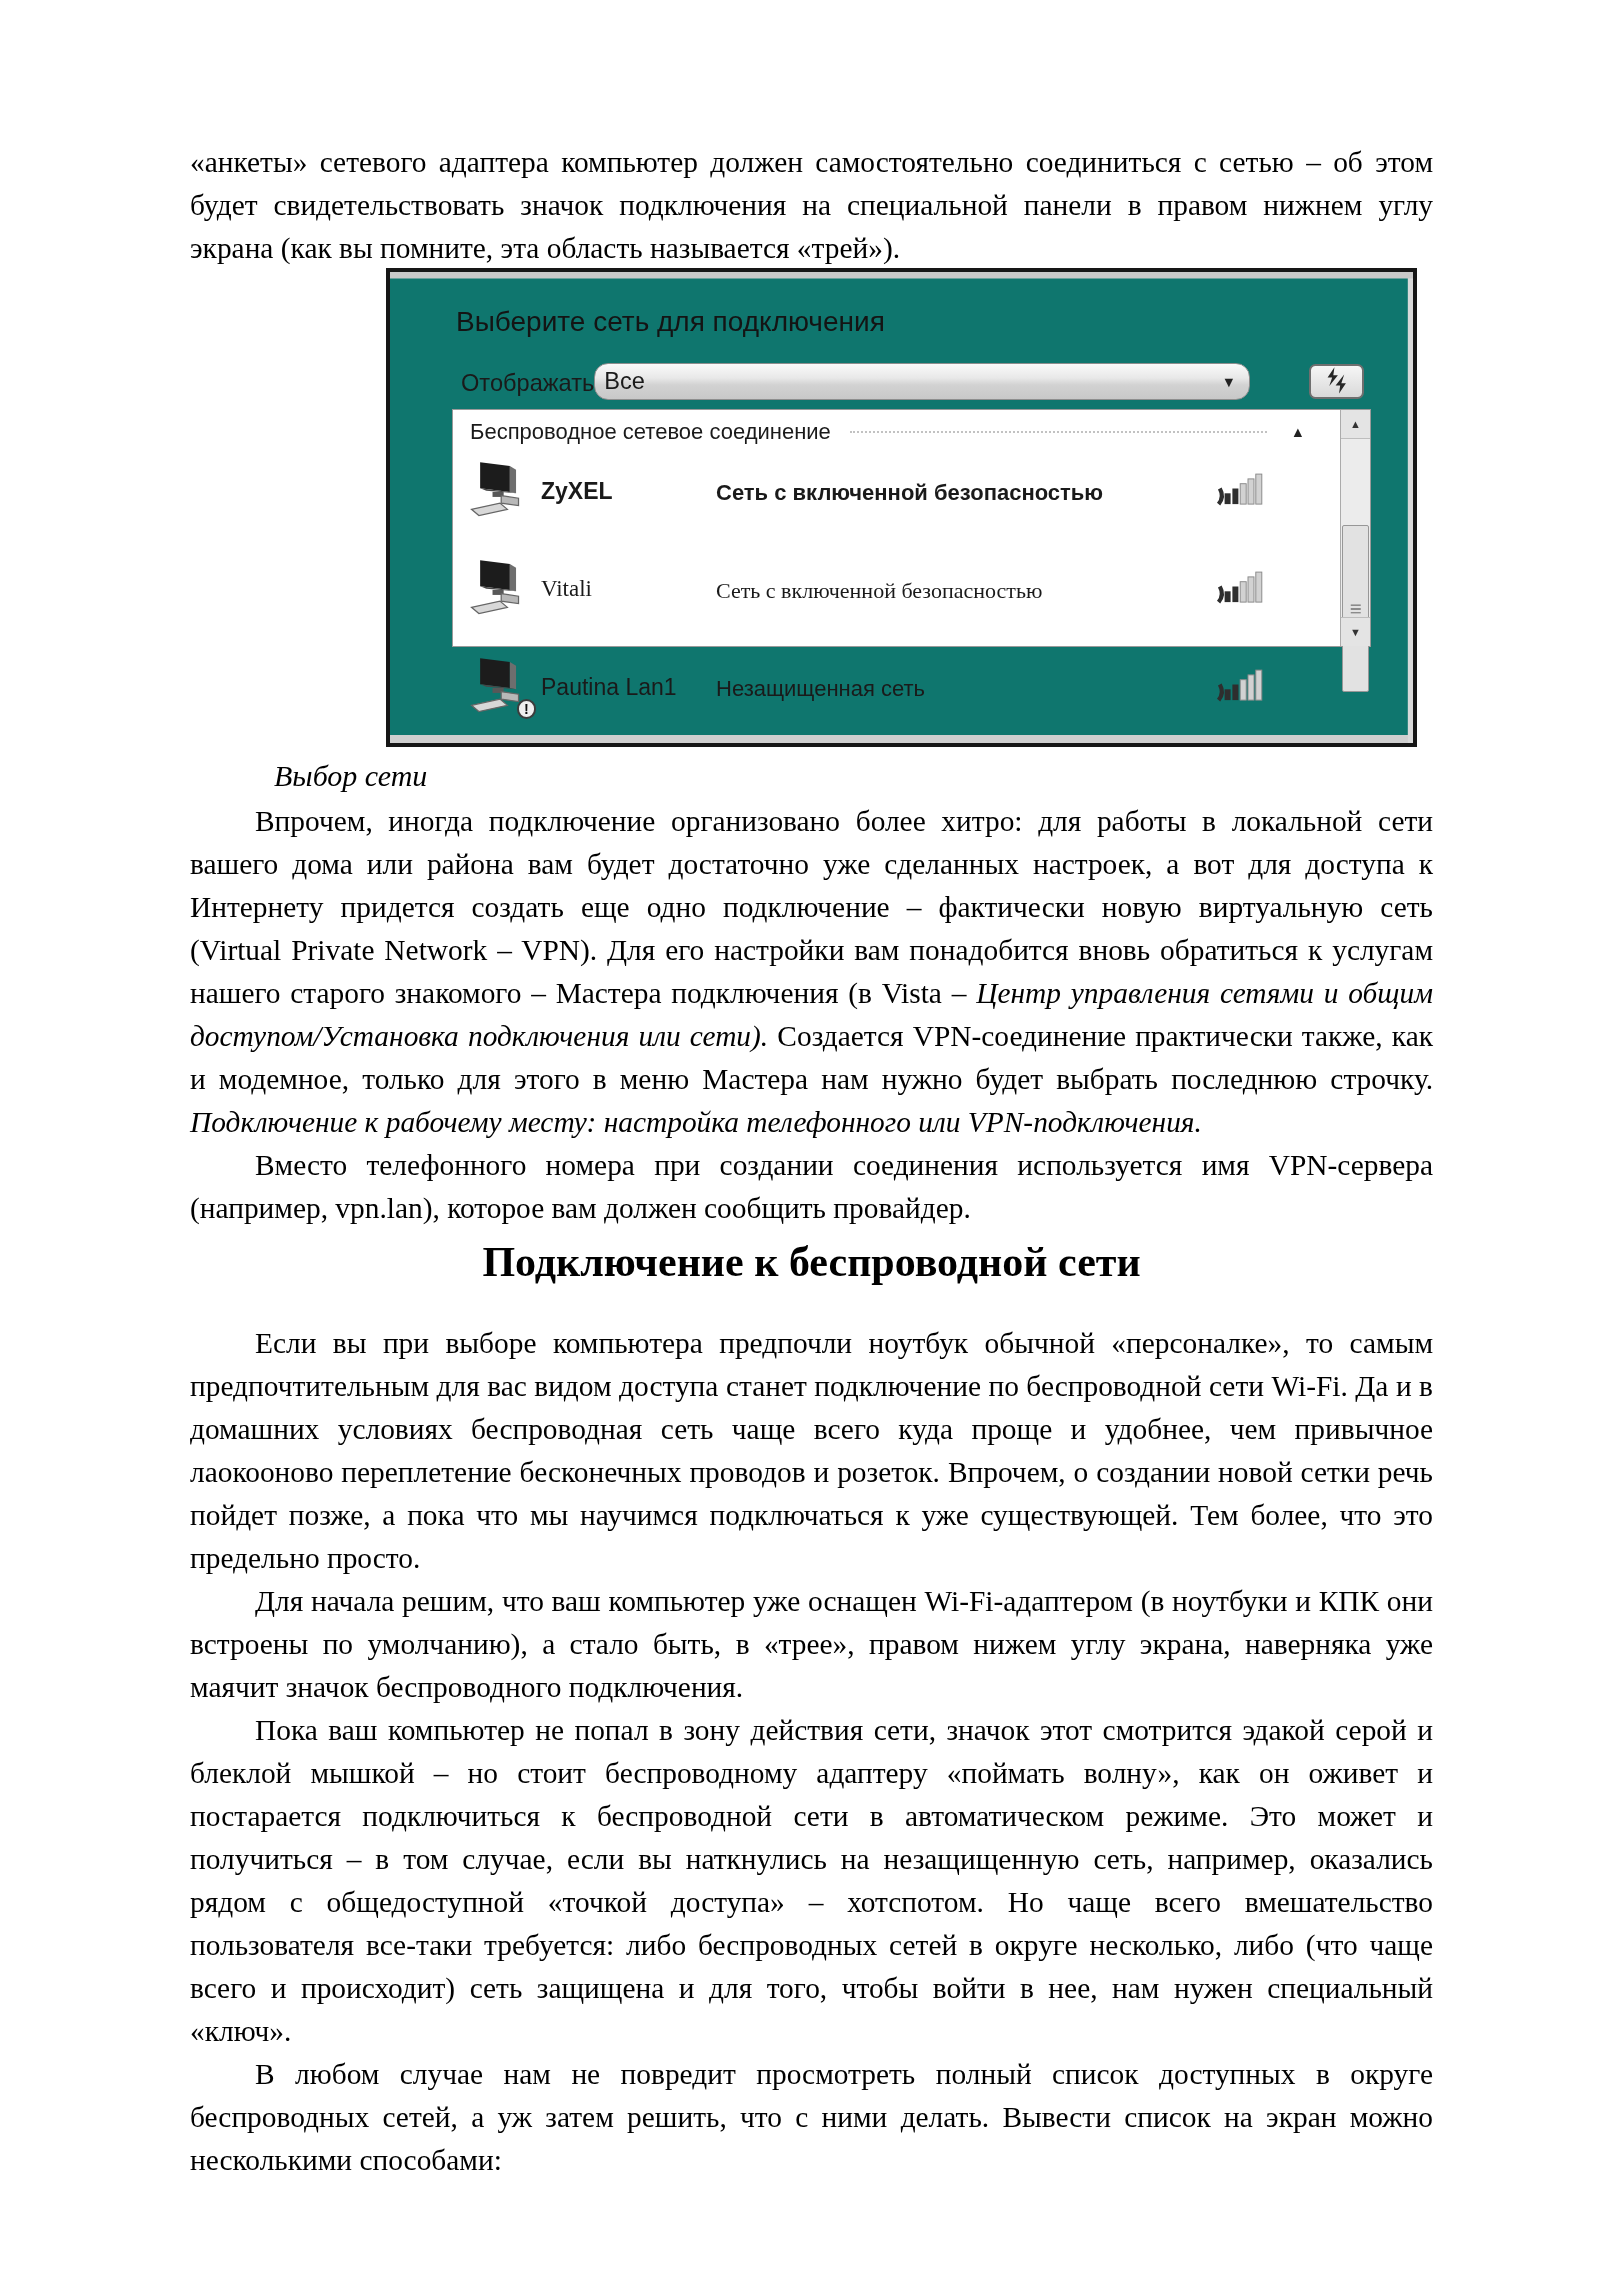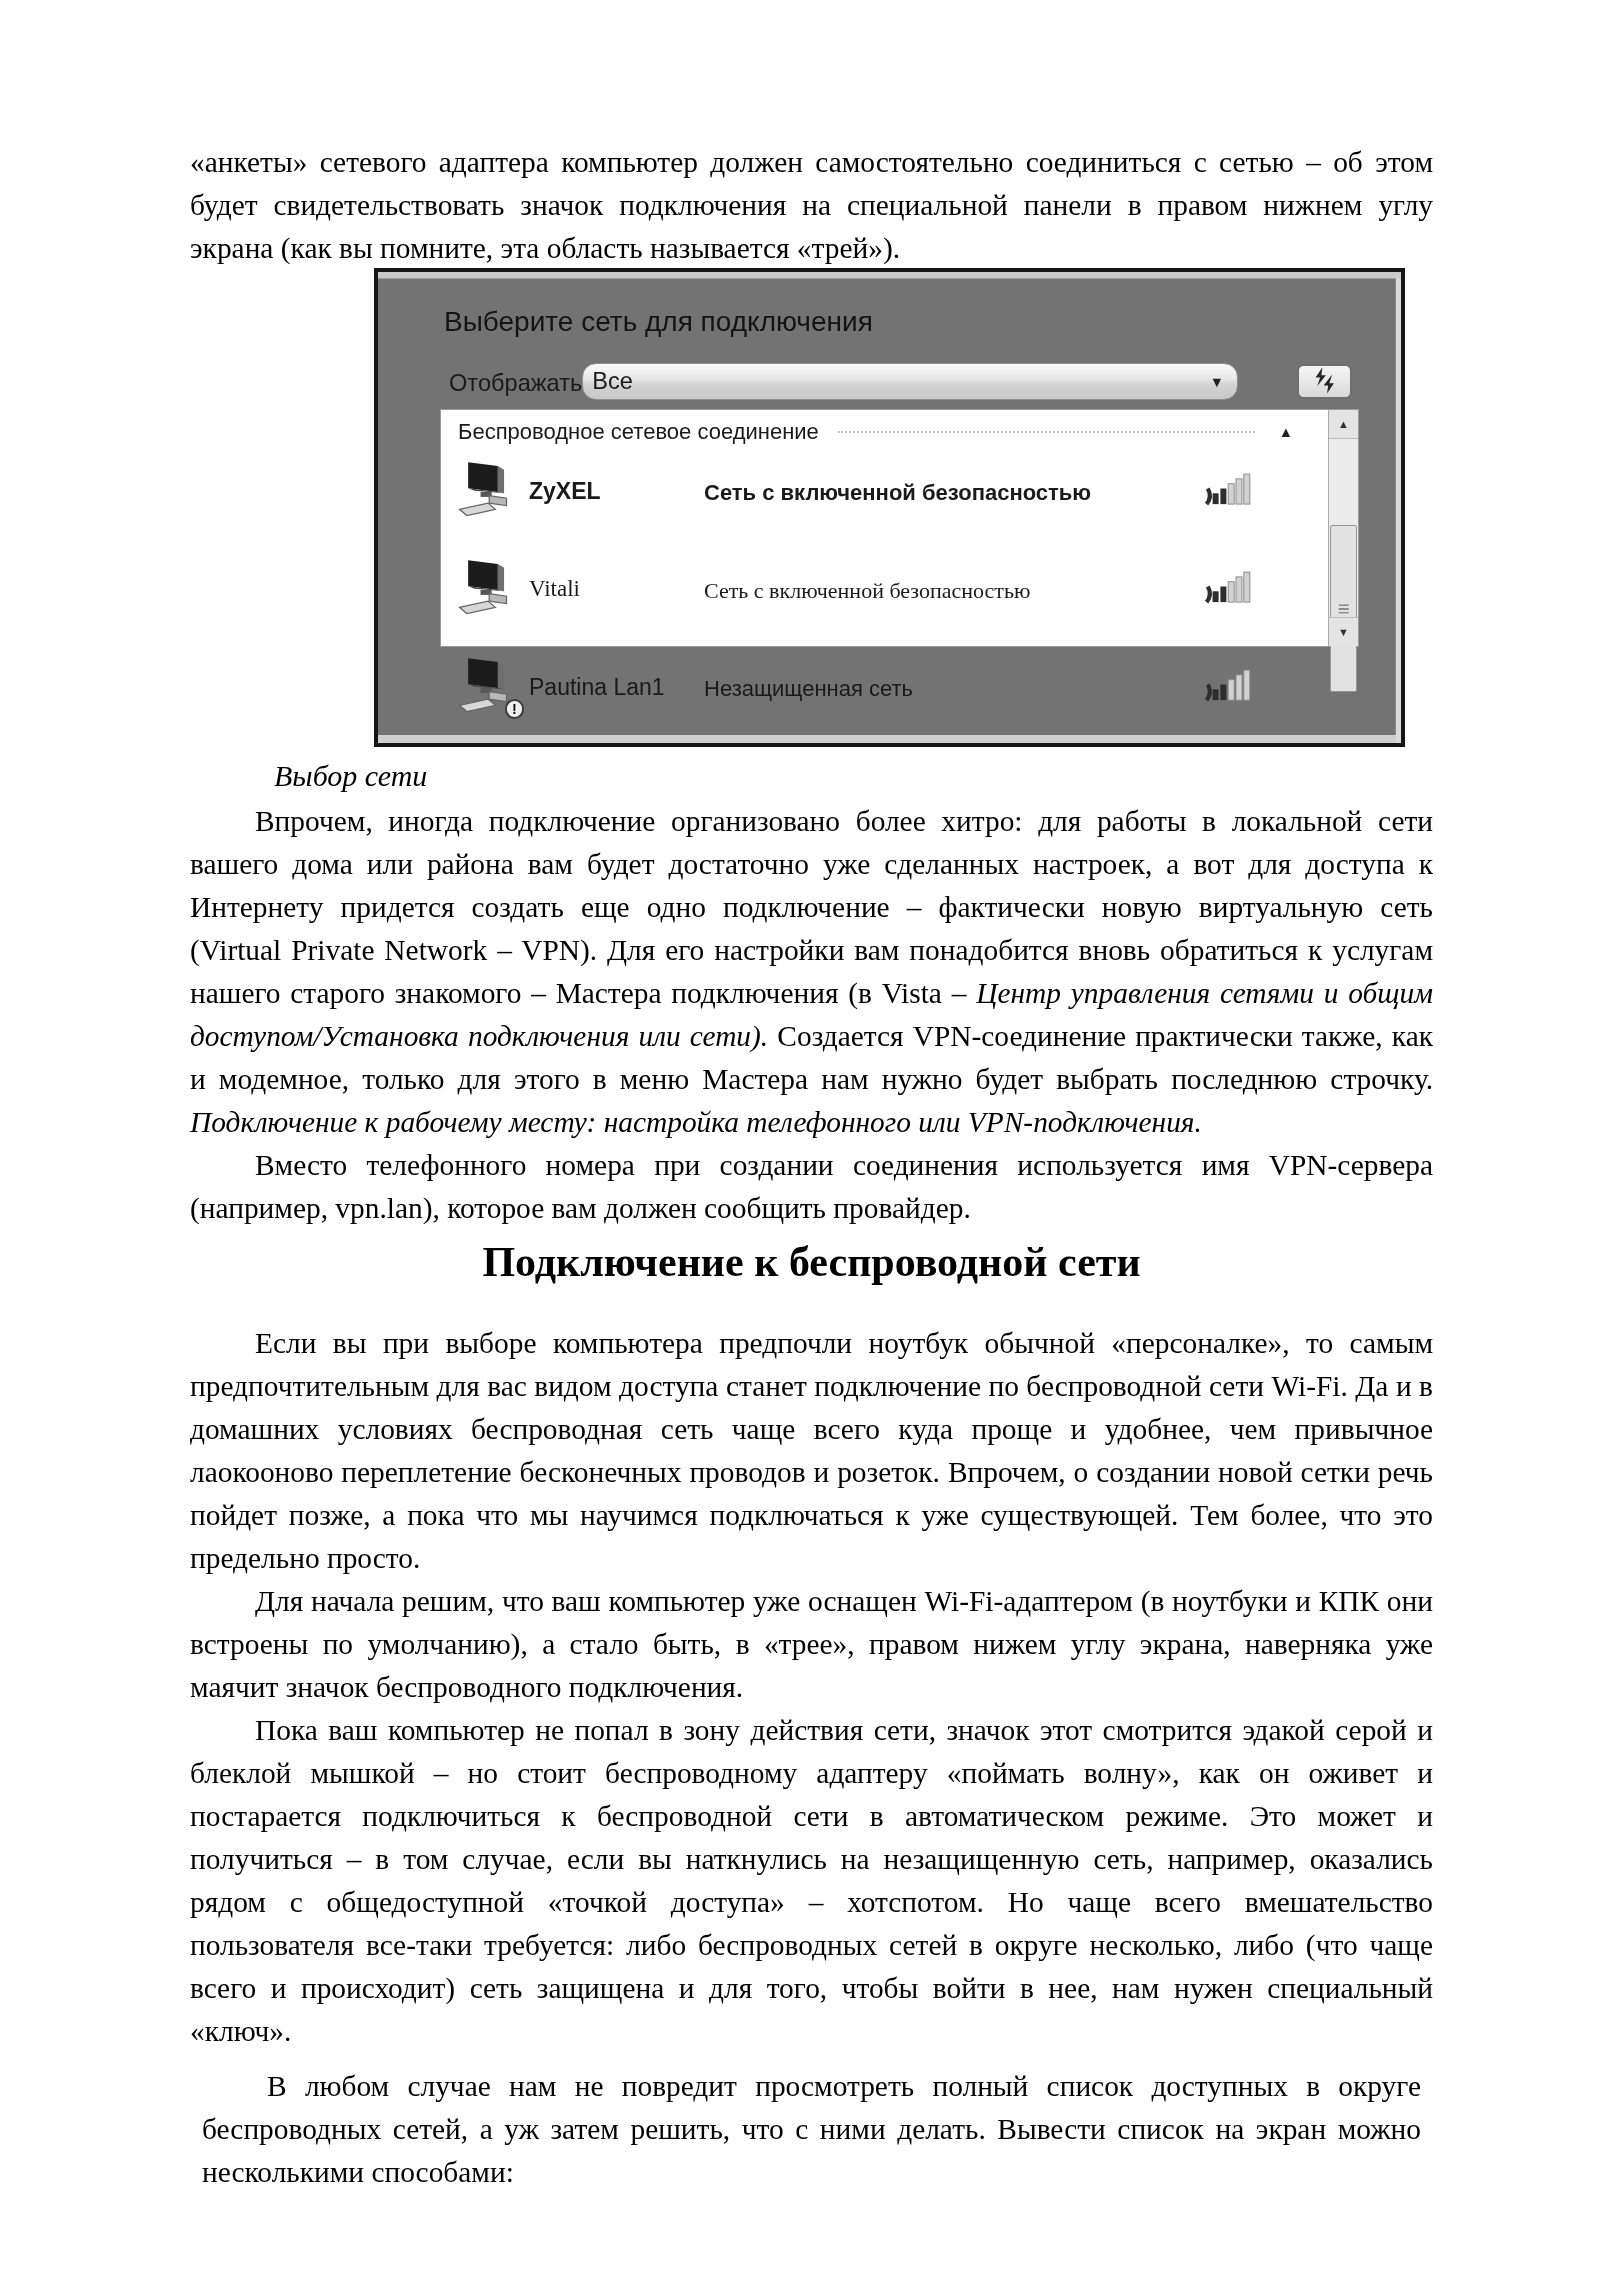--- a/index.html
+++ b/index.html
@@ -9,22 +9,22 @@
   
   .para { font-size:29.4px; line-height:43px; text-align:justify; }
   .indent { text-indent:65px; }
   #p1 { position:absolute; left:190px; top:141px; width:1243px; }
   #figcaption { position:absolute; left:274px; top:759px; font-size:30px; font-style:italic; }
   #flow { position:absolute; left:190px; top:800px; width:1243px; }
   #heading { font-weight:bold; text-align:center; font-size:42px; line-height:43px; margin:10.5px 0 38px 0; }
   .para em { font-style:italic; }
 
   
-  #shot { position:absolute; left:374px; top:268px; width:1023px; height:471px;
-          border:4.6px solid #161616; background:#737373;
+  #shot { position:absolute; left:386px; top:268px; width:1023px; height:471px;
+          border:4.6px solid #161616; background:#0f766e;
           box-shadow: inset 0 6.5px 0 #c9c9c9, inset -5.2px 0 0 #d9d9d9, inset 0 -7.9px 0 #cfcfcf;
           font-family:"Liberation Sans", sans-serif; color:#1a1a1a; }
   #shot * { box-sizing:border-box; }
 
   .shot-title { position:absolute; left:66px; top:34px; font-size:28px; color:#141414; }
 
   .filter-label { position:absolute; left:71px; top:98px; font-size:23.6px; line-height:26px; }
   .combo { position:absolute; left:204px; top:91px; width:656px; height:37px;
            border:1.3px solid #8e8e8e; border-radius:14px;
            background:linear-gradient(180deg,#fafafa,#e8e8e8 40%,#d2d2d2 60%,#c8c8c8);
@@ -188,17 +188,17 @@
 
   <div id="figcaption">Выбор сети</div>
 
   <div id="flow">
     <p class="para indent" style="margin: 0px;"><span>Впрочем, иногда подключение организовано более хитро: для работы в локальной сети вашего дома или района вам будет достаточно уже сделанных настроек, а вот для доступа к Интернету придется создать еще одно подключение – фактически новую виртуальную сеть (Virtual Private Network – VPN). Для его настройки вам понадобится вновь обратиться к услугам нашего старого знакомого – Мастера подключения (в Vista – </span><em>Центр управления сетями и общим доступом/Установка подключения или сети).</em><span> Создается VPN-соединение практически также, как и модемное, только для этого в меню Мастера нам нужно будет выбрать последнюю строчку. </span><em>Подключение к рабочему месту: настройка телефонного или VPN-подключения.</em></p>
     <p class="para indent" style="margin:0">Вместо телефонного номера при создании соединения используется имя VPN-сервера (например, vpn.lan), которое вам должен сообщить провайдер.</p>
     <h2 id="heading">Подключение к беспроводной сети</h2>
     <p class="para indent" style="margin:0">Если вы при выборе компьютера предпочли ноутбук обычной «персоналке», то самым предпочтительным для вас видом доступа станет подключение по беспроводной сети Wi-Fi. Да и в домашних условиях беспроводная сеть чаще всего куда проще и удобнее, чем привычное лаокооново переплетение бесконечных проводов и розеток. Впрочем, о создании новой сетки речь пойдет позже, а пока что мы научимся подключаться к уже существующей. Тем более, что это предельно просто.</p>
     <p class="para indent" style="margin:0">Для начала решим, что ваш компьютер уже оснащен Wi-Fi-адаптером (в ноутбуки и КПК они встроены по умолчанию), а стало быть, в «трее», правом нижем углу экрана, наверняка уже маячит значок беспроводного подключения.</p>
     <p class="para indent" style="margin:0">Пока ваш компьютер не попал в зону действия сети, значок этот смотрится эдакой серой и блеклой мышкой – но стоит беспроводному адаптеру «поймать волну», как он оживет и постарается подключиться к беспроводной сети в автоматическом режиме. Это может и получиться – в том случае, если вы наткнулись на незащищенную сеть, например, оказались рядом с общедоступной «точкой доступа» – хотспотом. Но чаще всего вмешательство пользователя все-таки требуется: либо беспроводных сетей в округе несколько, либо (что чаще всего и происходит) сеть защищена и для того, чтобы войти в нее, нам нужен специальный «ключ».</p>
-    <p class="para indent" style="margin:12px">В любом случае нам не повредит просмотреть полный список доступных в округе беспроводных сетей, а уж затем решить, что с ними делать. Вывести список на экран можно несколькими способами:</p>
+    <p class="para indent" style="margin:0">В любом случае нам не повредит просмотреть полный список доступных в округе беспроводных сетей, а уж затем решить, что с ними делать. Вывести список на экран можно несколькими способами:</p>
   </div>
 
 </div>
 
 
 </body></html>

